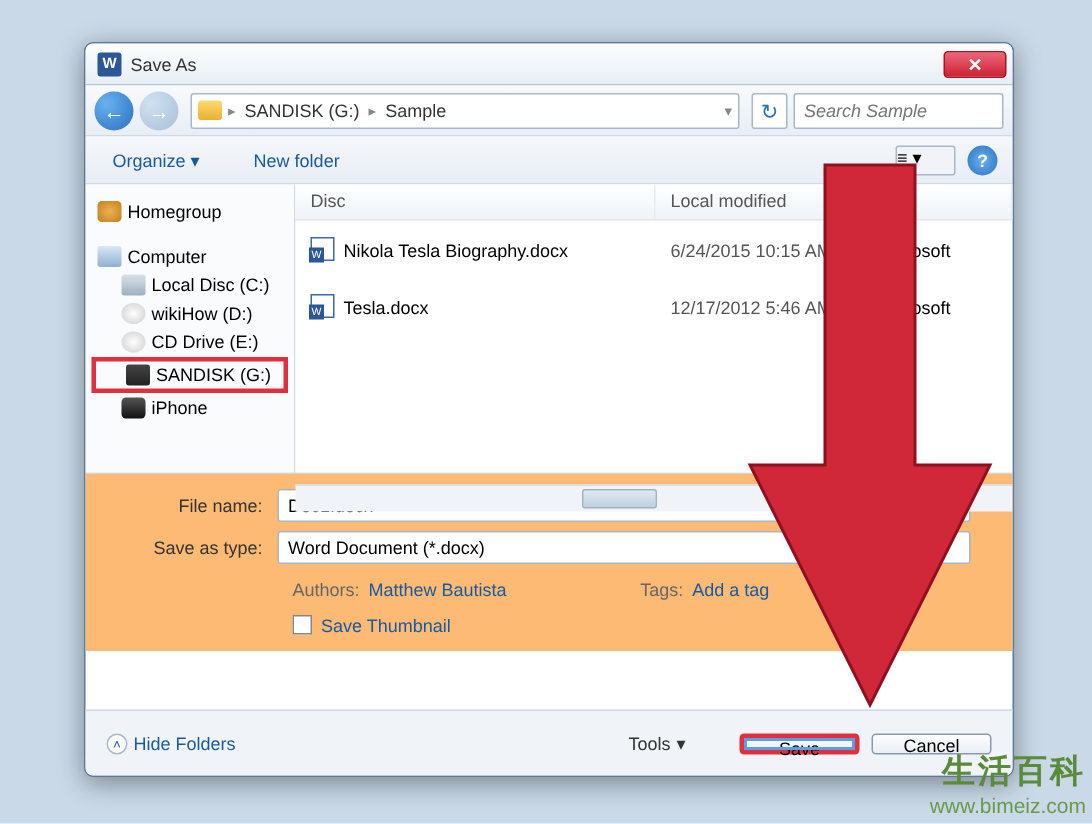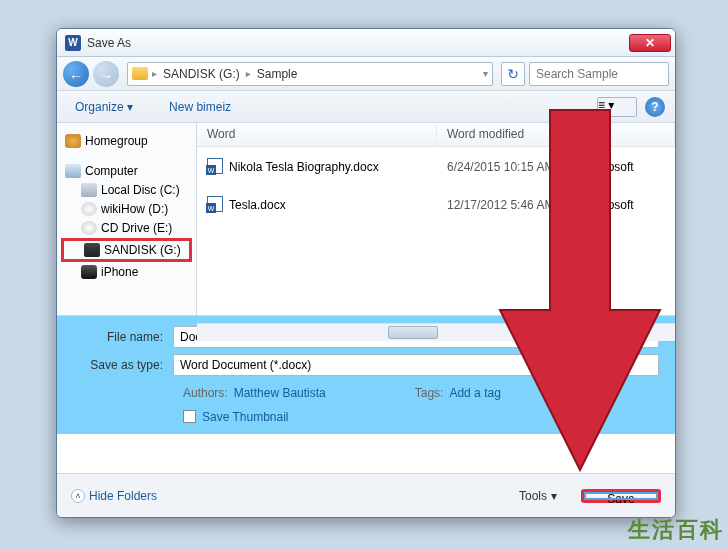--- a/index.html
+++ b/index.html
@@ -11,21 +11,21 @@
 .closebtn{width:42px;height:18px;background:linear-gradient(#e67,#c23);border:1px solid #a12;border-radius:3px;color:#fff;display:flex;align-items:center;justify-content:center;font-weight:bold}
 .navbar{height:34px;background:linear-gradient(#f8fafc,#e8eef5);display:flex;align-items:center;padding:0 6px;gap:4px;border-bottom:1px solid #d0dae5}
 .navbtn{width:26px;height:26px;border-radius:50%;display:flex;align-items:center;justify-content:center}
 .back{background:radial-gradient(circle at 30% 30%,#6ab0f0,#2a70c0);color:#fff;font-size:14px}
 .fwd{background:radial-gradient(circle at 30% 30%,#d0e0f0,#a8c0d8);color:#fff;font-size:14px}
 .breadcrumb{flex:1;height:24px;border:1px solid #a8b8c8;background:#fff;display:flex;align-items:center;padding:0 4px;margin:0 4px;border-radius:2px}
 .bc-seg{padding:0 6px;color:#333}
 .bc-sep{color:#888;font-size:10px}
 .folder-ico{width:16px;height:13px;background:linear-gradient(#ffd970,#e8b030);border-radius:2px;margin-right:4px}
 .refresh{width:24px;height:24px;border:1px solid #a8b8c8;background:#fff;display:flex;align-items:center;justify-content:center;color:#2a70c0;font-size:14px;border-radius:2px}
-.search{width:140px;height:24px;border:1px solid #a8b8c8;background:#fff;padding:0 6px;color:#999;border-radius:2px}
+.search{width:140px;height:24px;border:1px solid #a8b8c8;background:#fff;padding:0 6px;color:#999;font-style:italic;border-radius:2px}
 .toolbar2{height:32px;background:linear-gradient(#f4f7fb,#e8eef5);display:flex;align-items:center;padding:0 10px;gap:20px;border-bottom:1px solid #d0dae5}
 .toolbar2 .tb{color:#185a9d;padding:4px 8px}
 .toolbar2 .right{margin-left:auto;display:flex;gap:8px;align-items:center}
 .viewbtn{width:40px;height:20px;border:1px solid #a8b8c8;background:#f0f4f8;border-radius:2px}
 .help{width:20px;height:20px;border-radius:50%;background:radial-gradient(#6ab0f0,#2a70c0);color:#fff;display:flex;align-items:center;justify-content:center;font-weight:bold}
 .body{display:flex;height:192px}
 .tree{width:140px;border-right:1px solid #d0dae5;padding:8px 4px;overflow:hidden;background:#fafbfc}
 .tnode{display:flex;align-items:center;padding:2px 4px;margin:1px 0;gap:4px;white-space:nowrap}
 .tnode.sub{padding-left:20px}
 .tnode.sel{border:3px solid #e03040}
@@ -39,33 +39,33 @@
 .list{flex:1;background:#fff}
 .listhead{display:flex;height:24px;border-bottom:1px solid #e0e6ec;background:linear-gradient(#fdfefe,#f0f4f8)}
 .listhead .col{padding:4px 10px;color:#555;border-right:1px solid #e8ecf0}
 .col.name{width:240px}.col.date{width:138px}.col.type{flex:1}
 .row{display:flex;padding:11px 10px;align-items:flex-end}
 .row .docico{width:16px;height:16px;background:#fff;border:1px solid #3a6aa0;position:relative;margin-right:6px}
 .row .docico:after{content:"W";position:absolute;bottom:-2px;left:-2px;width:10px;height:10px;background:#2b579a;color:#fff;font-size:7px;display:flex;align-items:center;justify-content:center}
 .row .rname{width:218px}.row .rdate{width:138px;color:#555}
 .hscroll{height:18px;background:#f0f4f8;border-top:1px solid #d8e0e8;position:relative;margin-top:100px}
 .hscroll .thumb{position:absolute;left:40%;top:2px;width:50px;height:13px;background:linear-gradient(#e0e8f0,#c0d0e0);border:1px solid #a0b0c0;border-radius:2px}
-.form{padding:10px 16px;background:#7dd3fc;border-top:1px solid #d0dae5}
+.form{padding:10px 28px;background:#fdba74;border-top:1px solid #d0dae5}
 .frow{display:flex;align-items:center;margin-bottom:6px}
 .flabel{width:100px;text-align:right;padding-right:10px;color:#333}
 .finput{flex:1;height:22px;border:1px solid #a8b8c8;background:#fff;padding:0 6px;border-radius:2px}
 .meta{display:flex;padding:4px 0 10px 110px;gap:89px}
 .meta .mlbl{color:#666;margin-right:6px}
 .meta .mval{color:#185a9d}
 .thumbrow{padding-left:110px;display:flex;gap:6px}
 .chk{width:13px;height:13px;border:1px solid #888;background:#fff}
 .footer{position:absolute;bottom:0;left:0;right:0;height:44px;background:#f0f4f8;border-top:1px solid #d0dae5;display:flex;align-items:center;padding:0 14px}
 .hide{display:flex;align-items:center;gap:4px;color:#185a9d}
 .hide .chev{width:14px;height:14px;border:1px solid #a8b8c8;border-radius:50%;display:flex;align-items:center;justify-content:center;font-size:9px;background:#fff}
-.tools{margin-left:auto;margin-right:16px;color:#333;display:flex;align-items:center;gap:4px}
+.tools{margin-left:auto;margin-right:28px;color:#333;display:flex;align-items:center;gap:4px}
 .btn{width:80px;height:14px;border:1px solid #8a9aaa;background:linear-gradient(#fdfefe,#e8eef5);border-radius:3px;margin-left:8px}
 .btn.save{border:3px solid #e03040;outline:2px solid #5aa0e0;outline-offset:-5px}
 .arrow{position:absolute;left:430px;top:100px;pointer-events:none}
 .watermark{position:absolute;right:4px;bottom:4px;text-align:right}
 .watermark .cn{font-size:22px;color:#5a8a3a;font-weight:bold;letter-spacing:2px}
 .watermark .url{font-size:14px;color:#6a9a4a}
 </style>
 </head>
 <body>
 
@@ -86,21 +86,21 @@
       <span class="bc-sep">▸</span>
       <span class="bc-seg">Sample</span>
       <span class="bc-sep" style="margin-left:auto">▾</span>
     </div>
     <div class="refresh">↻</div>
     <input class="search" placeholder="Search Sample" style="">
   </div>
 
   <div class="toolbar2">
     <div class="tb">Organize ▾</div>
-    <div class="tb">New bimeiz</div>
+    <div class="tb">New folder</div>
     <div class="right">
       <div class="viewbtn">≡ ▾</div>
       <div class="help">?</div>
     </div>
   </div>
 
   <div class="body">
     <div class="tree">
       <div class="tnode">
           <div class="ticon hg"></div>
@@ -127,22 +127,22 @@
           <div class="ticon usb"></div>
           <span>SANDISK (G:)</span>
         </div>
       <div class="tnode sub">
           <div class="ticon phone"></div>
           <span>iPhone</span>
         </div>
     </div>
     <div class="list">
       <div class="listhead">
-        <div class="col name">Word</div>
-        <div class="col date">Word modified</div>
+        <div class="col name">Disc</div>
+        <div class="col date">Local modified</div>
         <div class="col type">Type</div>
       </div>
       <div class="row">
         <div class="docico"></div>
         <div class="rname">Nikola Tesla Biography.docx</div>
         <div class="rdate">6/24/2015 10:15 AM</div>
         <div>Microsoft</div>
       </div>
       <div class="row">
         <div class="docico"></div>
@@ -178,22 +178,24 @@
   <div class="footer">
     <div class="hide">
       <div class="chev">˄</div>
       <span>Hide Folders</span>
     </div>
     <div class="tools">
         <span>Tools</span>
         <span>▾</span>
       </div>
     <button class="btn save">Save</button>
+    <button class="btn">Cancel</button>
   </div>
 </div>
 
 <svg class="arrow" width="240" height="400">
   <path d="M120 10 L180 10 L180 210 L230 210 L150 370 L70 210 L120 210 Z" fill="#d02838" stroke="#901020" stroke-width="2"></path>
 </svg>
 
 <div class="watermark">
   <div class="cn">生活百科</div>
+  <div class="url">www.bimeiz.com</div>
 </div>
 
 </body></html>

